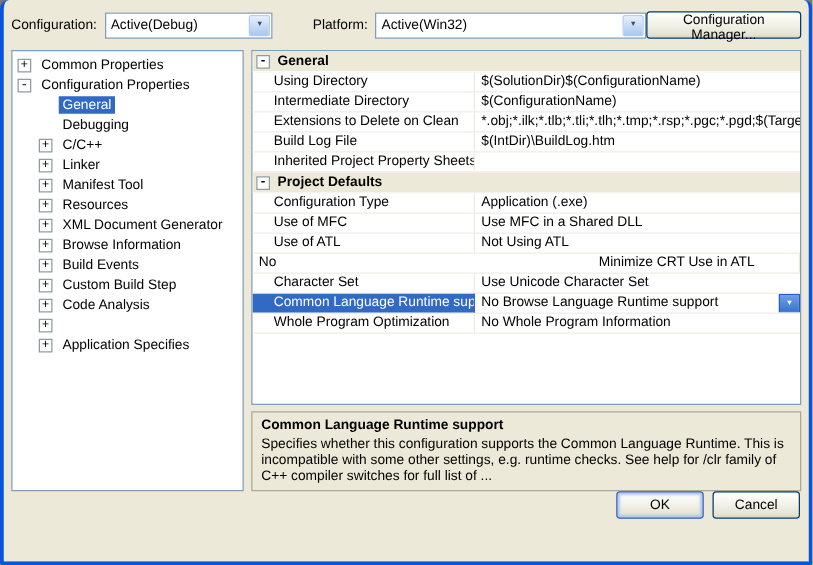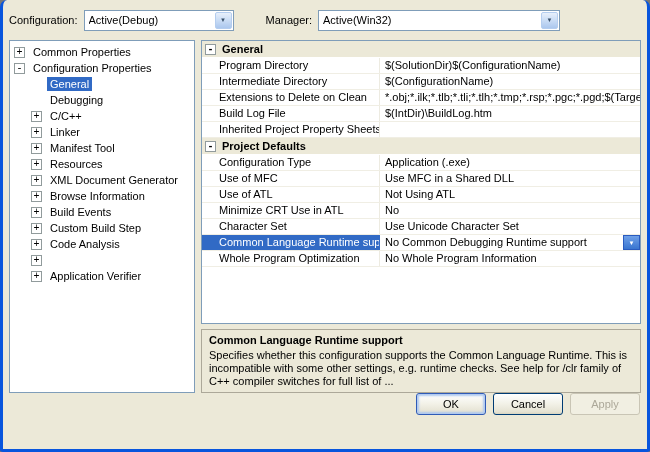--- a/index.html
+++ b/index.html
@@ -114,26 +114,27 @@
 
 
   <div class="body-area">
 
     <div class="config-row">
       <span class="cfg-label">Configuration:</span>
       <div class="combo cfg">
         <span class="combo-value">Active(Debug)</span>
         <span class="combo-arrow">▼</span>
       </div>
-      <span class="cfg-label">Manager:</span>
+      <span class="cfg-label">Platform:</span>
       <div class="combo plat">
         <span class="combo-value">Active(Win32)</span>
         <span class="combo-arrow">▼</span>
       </div>
       <span class="spacer"></span>
+      <button class="xp-btn cfgmgr-btn">Configuration Manager...</button>
     </div>
 
     <div class="main">
       <div class="tree" id="tree">
           <div class="tree-item" style="padding-left: 4px;">
             <span class="expander">+</span>
             <span class="tree-label">Common Properties</span>
           </div>
           <div class="tree-item" style="padding-left: 4px;">
             <span class="expander">-</span>
@@ -181,32 +182,32 @@
           </div>
           <div class="tree-item" style="padding-left: 21px;">
             <span class="expander">+</span>
             <span class="tree-label">Code Analysis</span>
           </div>
           <div class="tree-item" style="padding-left: 21px;">
             <span class="expander">+</span>
           </div>
           <div class="tree-item" style="padding-left: 21px;">
             <span class="expander">+</span>
-            <span class="tree-label">Application Verifier</span>
+            <span class="tree-label">Application Specifies</span>
           </div>
         </div>
 
       <div class="right-panel">
         <div class="grid" id="grid">
             <div class="grid-section">
               <span class="expander">-</span>
               <span class="section-title">General</span>
             </div>
             <div class="grid-row">
-              <div class="cell name">Program Directory</div>
+              <div class="cell name">Using Directory</div>
               <div class="cell value"><span class="vtext">$(SolutionDir)$(ConfigurationName)</span></div>
             </div>
             <div class="grid-row">
               <div class="cell name">Intermediate Directory</div>
               <div class="cell value"><span class="vtext">$(ConfigurationName)</span></div>
             </div>
             <div class="grid-row">
               <div class="cell name">Extensions to Delete on Clean</div>
               <div class="cell value"><span class="vtext">*.obj;*.ilk;*.tlb;*.tli;*.tlh;*.tmp;*.rsp;*.pgc;*.pgd;$(TargetF</span></div>
             </div>
@@ -228,45 +229,44 @@
             </div>
             <div class="grid-row">
               <div class="cell name">Use of MFC</div>
               <div class="cell value"><span class="vtext">Use MFC in a Shared DLL</span></div>
             </div>
             <div class="grid-row">
               <div class="cell name">Use of ATL</div>
               <div class="cell value"><span class="vtext">Not Using ATL</span></div>
             </div>
             <div class="grid-row">
+              <div class="cell value"><span class="vtext">No</span></div>
               <div class="cell name">Minimize CRT Use in ATL</div>
-              <div class="cell value"><span class="vtext">No</span></div>
             </div>
             <div class="grid-row">
               <div class="cell name">Character Set</div>
               <div class="cell value"><span class="vtext">Use Unicode Character Set</span></div>
             </div>
             <div class="grid-row sel">
               <div class="cell name">Common Language Runtime support</div>
-              <div class="cell value"><span class="vtext">No Common Debugging Runtime support</span><span class="dd-btn">
+              <div class="cell value"><span class="vtext">No Browse Language Runtime support</span><span class="dd-btn">
                   <span class="dd-arrow">▼</span>
                 </span></div>
             </div>
             <div class="grid-row">
               <div class="cell name">Whole Program Optimization</div>
               <div class="cell value"><span class="vtext">No Whole Program Information</span></div>
             </div>
           </div>
         <div class="desc">
           <div class="desc-title">Common Language Runtime support</div>
           <div class="desc-text">Specifies whether this configuration supports the Common Language Runtime.  This is incompatible with some other settings, e.g. runtime checks. See help for /clr family of C++ compiler switches for full list of ...</div>
         </div>
       </div>
     </div>
 
     <div class="footer">
       <button class="xp-btn default">OK</button>
       <button class="xp-btn">Cancel</button>
-      <button class="xp-btn disabled">Apply</button>
     </div>
 
   </div>
 </div>
 
 </body></html>

